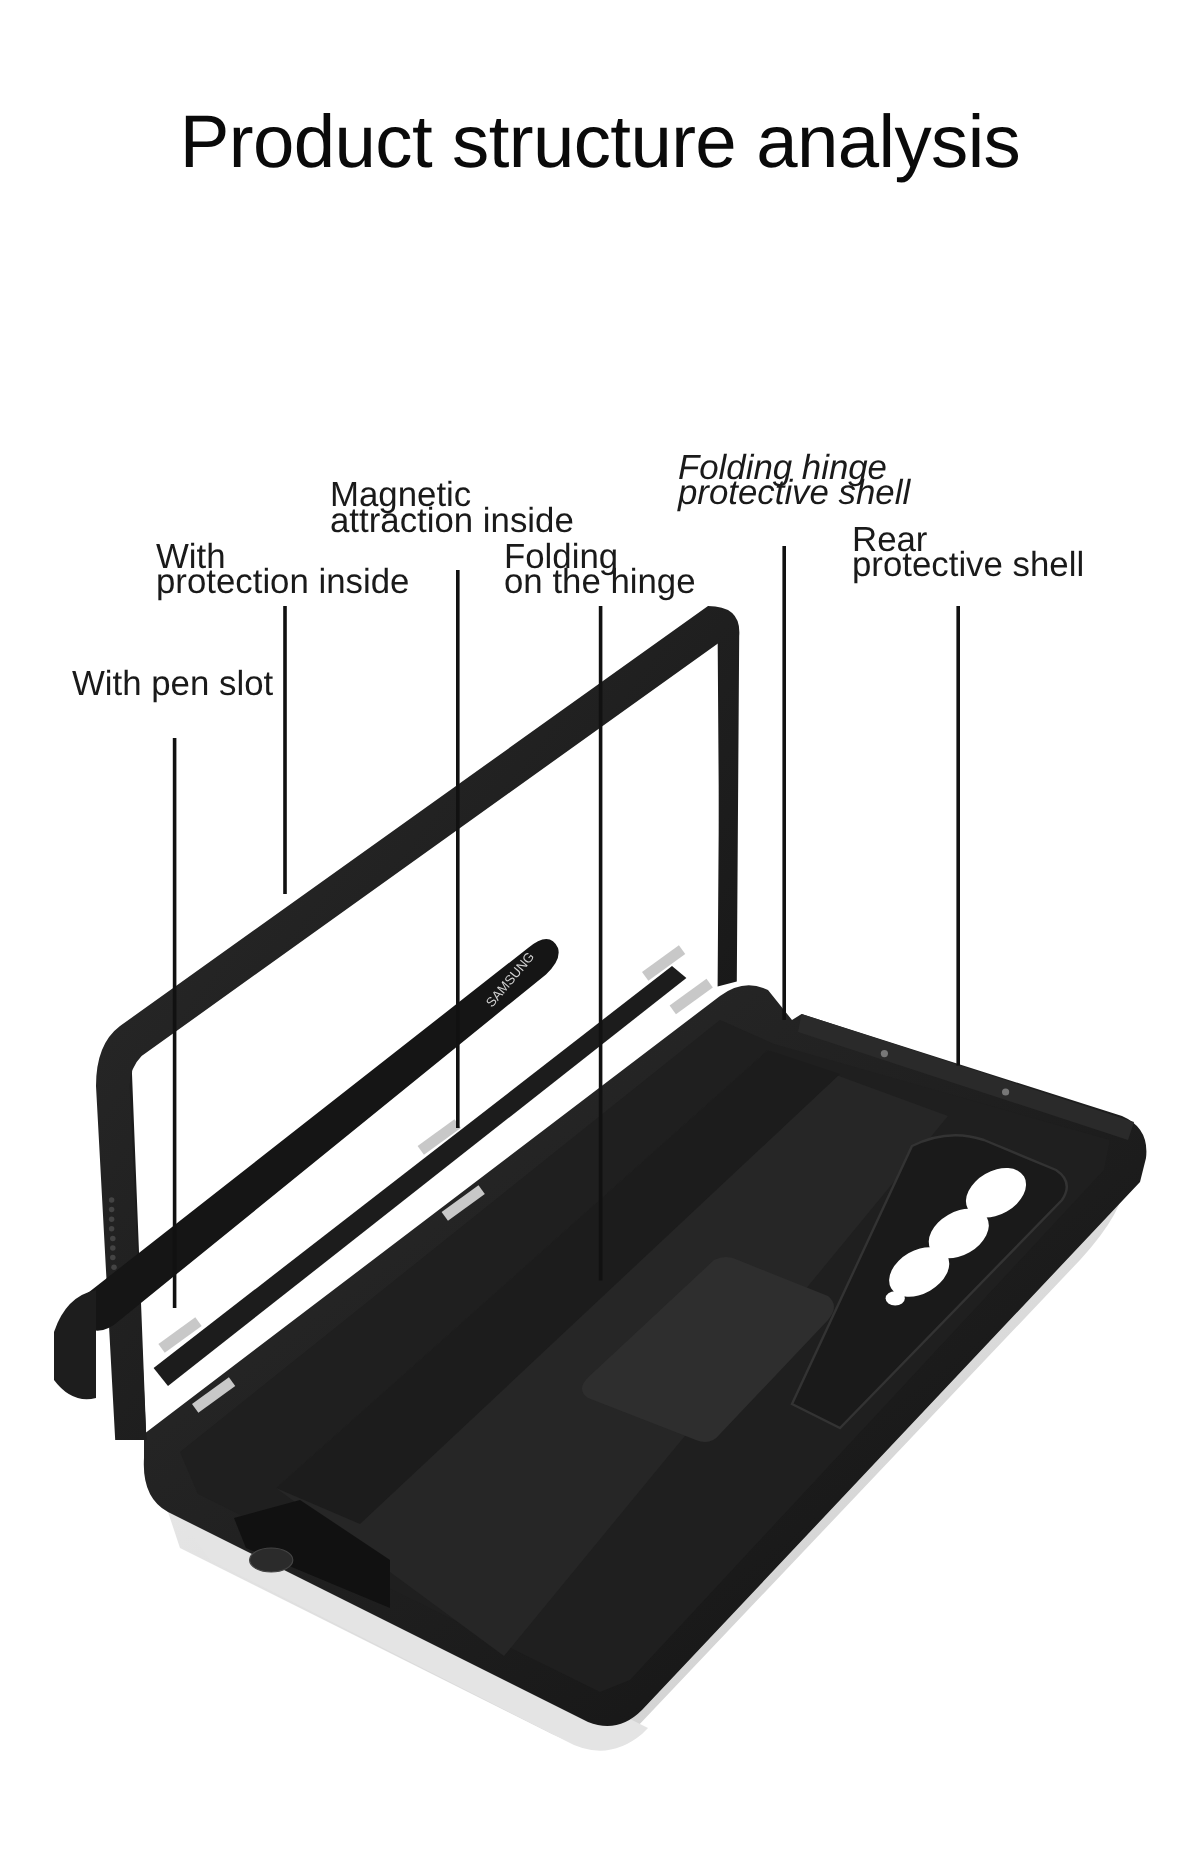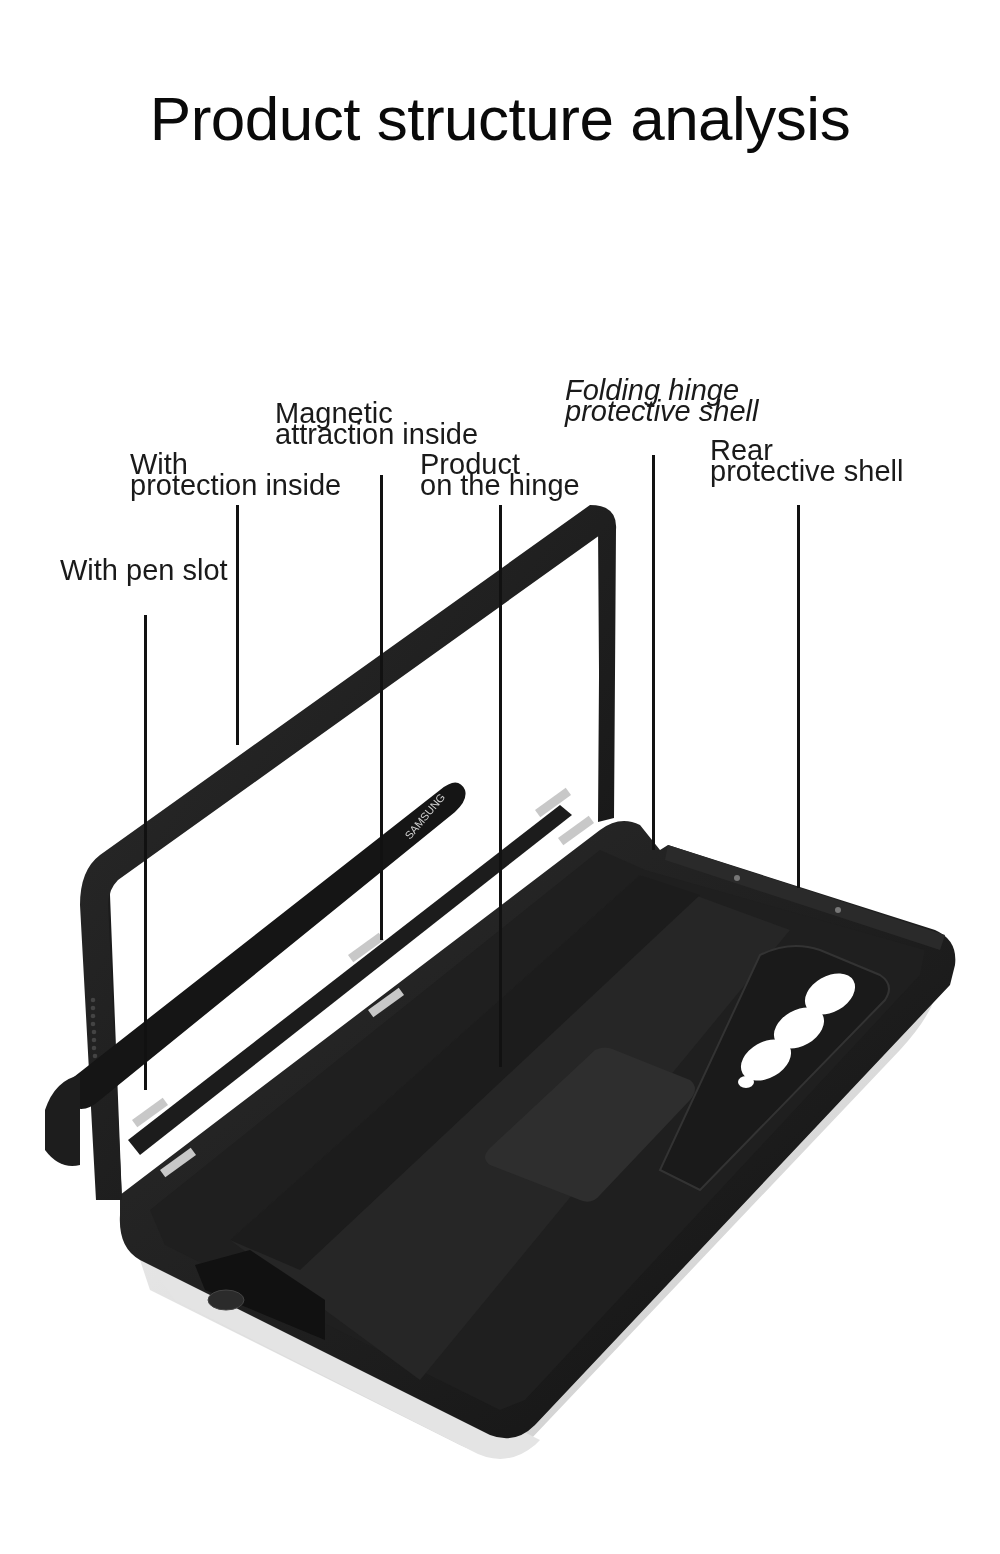--- a/index.html
+++ b/index.html
@@ -103,21 +103,21 @@
 </div>
 <div class="label" style="left:130px; top:454px; width:210px;">
   <span>With</span>
   <span>protection inside</span>
 </div>
 <div class="label" style="left:275px; top:403px; width:210px;">
   <span>Magnetic</span>
   <span>attraction inside</span>
 </div>
 <div class="label" style="left:420px; top:454px; width:170px;">
-  <span>Product</span>
+  <span>Folding</span>
   <span>on the hinge</span>
 </div>
 <div class="label" style="left:565px; top:380px; width:190px;font-style:italic;">
   <span>Folding hinge</span>
   <span>protective shell</span>
 </div>
 <div class="label" style="left:710px; top:440px; width:195px;">
   <span>Rear</span>
   <span>protective shell</span>
 </div>

